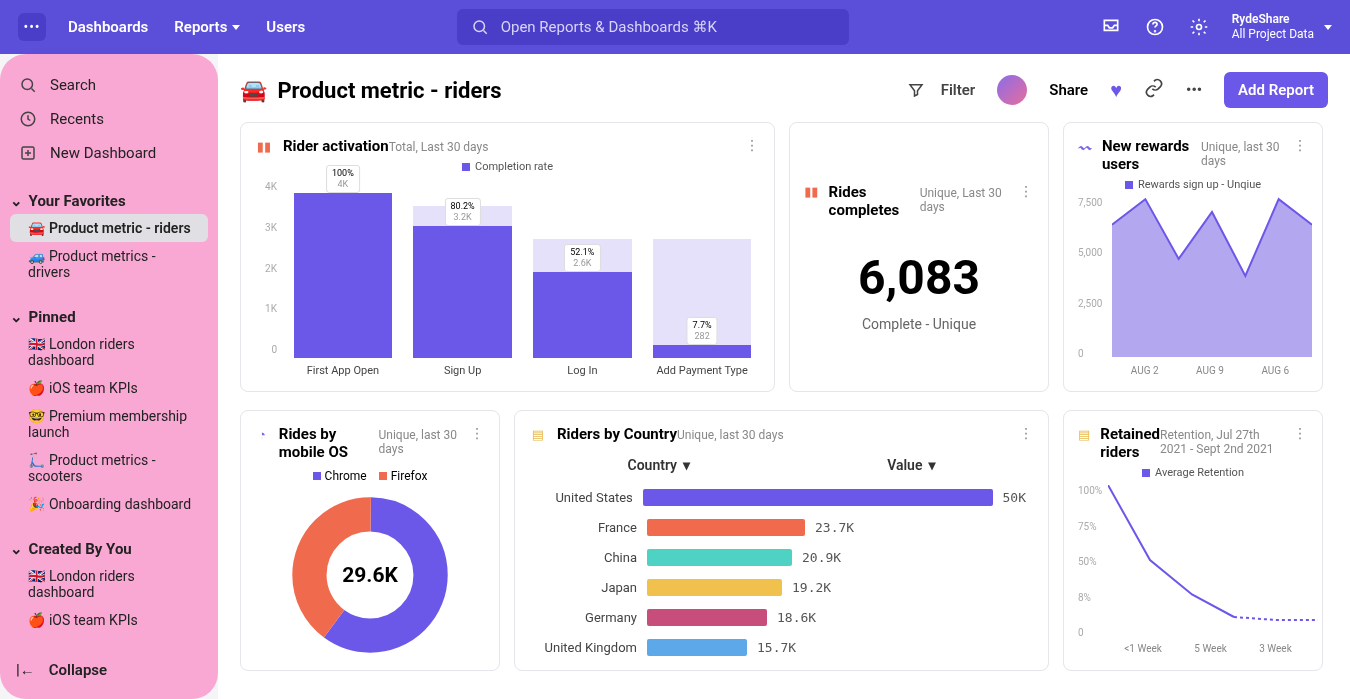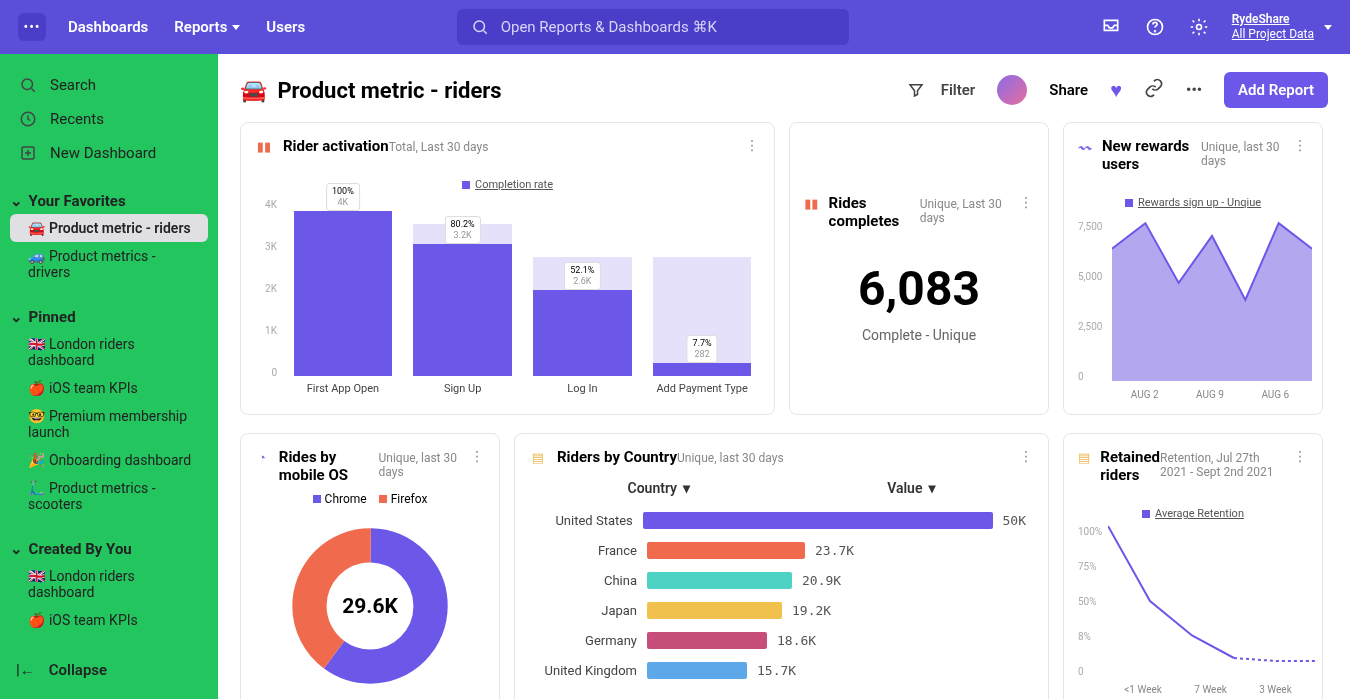--- a/index.html
+++ b/index.html
@@ -4,26 +4,26 @@
 <style>
 * { margin:0; padding:0; box-sizing:border-box; font-family:-apple-system,Segoe UI,Roboto,sans-serif; }
 body { width:1350px; height:699px; background:#f5f5f7; overflow:hidden; }
 .topbar { height:54px; background:#5b4ed8; display:flex; align-items:center; padding:0 18px; color:#fff; }
 .app-icon { width:28px; height:28px; background:#4a3dc7; border-radius:6px; display:flex; align-items:center; justify-content:center; margin-right:22px; color:#fff; letter-spacing:1px; font-size:14px; }
 .nav-item { font-size:15px; font-weight:600; margin-right:26px; cursor:pointer; display:flex; align-items:center; gap:5px; }
 .chev-down { width:0; height:0; border-left:4px solid transparent; border-right:4px solid transparent; border-top:5px solid #fff; }
 .search-pill { margin-left:auto; margin-right:auto; width:392px; height:36px; background:#4a3dc7; border-radius:6px; display:flex; align-items:center; padding:0 14px; color:#d9d5f6; font-size:15px; gap:12px; }
 .top-right { margin-left:auto; display:flex; align-items:center; gap:22px; }
 .top-icon { width:22px; height:22px; display:flex; align-items:center; justify-content:center; cursor:pointer; }
-.account { display:flex; align-items:center; gap:10px;text-decoration:underline; }
+.account { display:flex; align-items:center; gap:10px; }
 .account-text { display:flex; flex-direction:column; font-size:12px; line-height:15px; }
 .account-text :first-child { font-weight:600; }
 
 .shell { display:flex; height:645px; }
-.sidebar { width:218px; background:#22c55e; padding:14px 10px; display:flex; flex-direction:column; font-size:15px; color:#222; }
+.sidebar { width:218px; background:#f9a8d4; padding:14px 10px; display:flex; flex-direction:column; font-size:15px; color:#222;border-radius:26px; }
 .side-item { display:flex; align-items:center; gap:12px; padding:7px 8px; border-radius:6px; cursor:pointer; }
 .side-icon { width:20px; height:20px; display:flex; align-items:center; justify-content:center; color:#444; }
 .side-group { margin-top:18px; }
 .side-group-head { display:flex; align-items:center; gap:6px; font-weight:700; padding:4px 0; cursor:pointer; }
 .side-sub { padding:6px 8px 6px 18px; border-radius:6px; cursor:pointer; font-size:14px; }
 .side-sub.active { background:#e0e0e4; font-weight:600; }
 .collapse { margin-top:auto; display:flex; align-items:center; gap:14px; font-weight:600; cursor:pointer; padding:6px; }
 
 .main { flex:1; background:#fff; overflow:auto; }
 .page-head { display:flex; align-items:center; padding:18px 22px 14px; gap:16px; }
@@ -39,38 +39,38 @@
 .card-head { display:flex; align-items:flex-start; gap:10px; }
 .card-type-icon { width:18px; height:18px; display:flex; align-items:center; justify-content:center; font-size:13px; }
 .card-type-icon.bar { color:#f06b4d; }
 .card-type-icon.line { color:#7a67e8; }
 .card-type-icon.funnel { color:#e8b84d; }
 .card-title-block { display:flex; flex-direction:row; }
 .card-title { font-size:15px; font-weight:700; }
 .card-sub { font-size:12px; color:#888; margin-top:3px; }
 .card-menu { margin-left:auto; color:#888; cursor:pointer; font-size:14px; letter-spacing:1px; }
 
-.legend { font-size:11px; display:flex; align-items:center; justify-content:center; gap:5px; color:#555; margin-top:23px;text-decoration:underline; }
+.legend { font-size:11px; display:flex; align-items:center; justify-content:center; gap:5px; color:#555; margin-top:5px; }
 .legend-swatch { width:8px; height:8px; background:#6b57e8; display:inline-block; }
 
 .bar-chart { position:relative; flex:1; display:flex; align-items:flex-end; gap:4px; padding:12px 0 0 30px; height:190px; margin-top:8px; }
 .y-axis { position:absolute; left:0; top:0; bottom:22px; width:22px; display:flex; flex-direction:column; justify-content:space-between; font-size:10px; color:#aaa; text-align:right; }
 .bar-col { flex:1; display:flex; flex-direction:column; align-items:center; height:100%; position:relative; }
 .bar-wrap { width:85%; display:flex; flex-direction:column; justify-content:flex-end; height:165px; position:relative; }
 .bar-bg { position:absolute; bottom:0; width:100%; background:#e5e1fa; }
 .bar-fill { position:absolute; bottom:0; width:100%; background:#6b57e8; }
 .bar-label-top { position:absolute; left:50%; transform:translateX(-50%); background:#fff; border:1px solid #ddd; border-radius:3px; padding:2px 5px; font-size:9px; text-align:center; line-height:11px; white-space:nowrap; z-index:2; }
 .bar-label-top :last-child { color:#999; }
 .bar-x { font-size:11px; color:#444; margin-top:6px; }
 
 .bignum-card { align-items:center; justify-content:center; }
 .bignum { font-size:48px; font-weight:700; margin-top:30px; }
 .bignum-sub { font-size:14px; color:#666; margin-top:10px; }
 
-.area-chart { position:relative; flex:1; margin-top:12px; }
+.area-chart { position:relative; flex:1; margin-top:6px; }
 .area-y { position:absolute; left:0; top:0; bottom:18px; display:flex; flex-direction:column; justify-content:space-between; font-size:10px; color:#aaa; }
 .area-svg { margin-left:34px; }
 .area-x { display:flex; justify-content:space-around; font-size:10px; color:#888; margin-left:34px; margin-top:4px; }
 
 .row2 { display:grid; grid-template-columns:260px 535px 260px; gap:14px; padding:0 22px 18px; }
 
 .donut-wrap { flex:1; display:flex; align-items:center; justify-content:center; position:relative; margin-top:10px; }
 .donut-center { position:absolute; font-size:21px; font-weight:700; }
 .donut-legend { display:flex; justify-content:center; gap:12px; font-size:12px; margin-top:8px; }
 .leg-item { display:flex; align-items:center; gap:4px; }
@@ -178,22 +178,22 @@
     </div>
 
     <div class="side-group">
       <div class="side-group-head">
           <span>⌄</span>
           <span>Pinned</span>
         </div>
       <div class="side-sub">🇬🇧 London riders dashboard</div>
       <div class="side-sub">🍎 iOS team KPIs</div>
       <div class="side-sub">🤓 Premium membership launch</div>
+      <div class="side-sub">🛴 Product metrics - scooters</div>
       <div class="side-sub">🎉 Onboarding dashboard</div>
-      <div class="side-sub">🛴 Product metrics - scooters</div>
     </div>
 
     <div class="side-group">
       <div class="side-group-head">
           <span>⌄</span>
           <span>Created By You</span>
         </div>
       <div class="side-sub">🇬🇧 London riders dashboard</div>
       <div class="side-sub">🍎 iOS team KPIs</div>
     </div>
@@ -448,20 +448,20 @@
               <span>50%</span>
               <span>8%</span>
               <span>0</span>
             </div>
           <svg width="210" height="150" viewBox="0 0 210 150" id="ret-svg" style="margin-left:30px;">
               <path d="M0,0 L42,75 L84,109.5 L126,132" fill="none" stroke="#6b57e8" stroke-width="2"></path>
               <path d="M126,132 L168,135 L210,135" fill="none" stroke="#6b57e8" stroke-width="2" stroke-dasharray="3 3"></path>
             </svg>
           <div class="ret-x" id="ret-x">
               <span>&lt;1 Week</span>
-              <span>7 Week</span>
+              <span>5 Week</span>
               <span>3 Week</span>
             </div>
         </div>
       </div>
     </div>
   </div>
 </div>
 
 </body></html>

